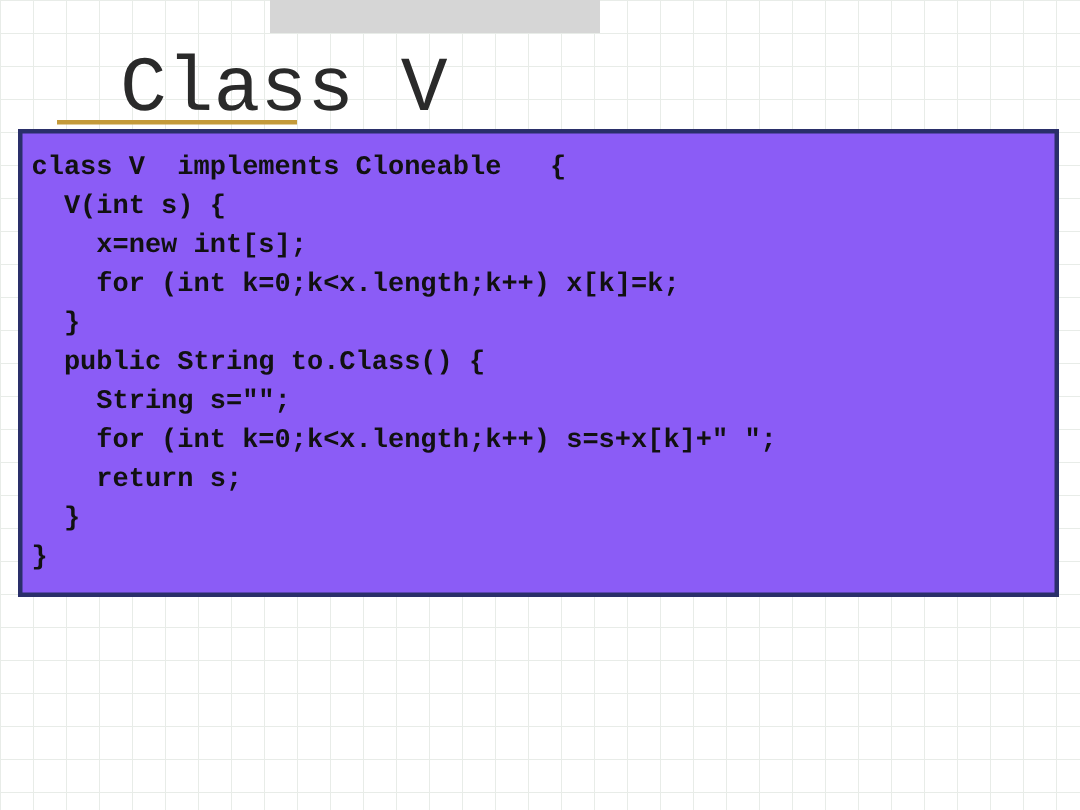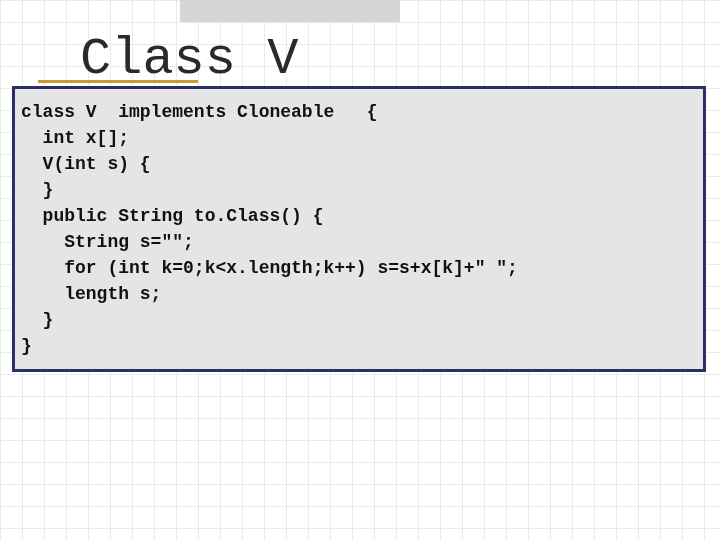--- a/index.html
+++ b/index.html
@@ -45,21 +45,21 @@
     height: 3px;
     background: #c49a3a;
     z-index: 2;
   }
   .codebox {
     position: absolute;
     top: 86px;
     left: 12px;
     right: 14px;
     border: 3px solid #2a2f6a;
-    background: #e5e5e5;
+    background: #8b5cf6;
     padding: 10px 6px 10px 6px;
     z-index: 3;
   }
   .code {
     font-family: "Courier New", Courier, monospace;
     font-weight: bold;
     font-size: 18px;
     line-height: 26px;
     white-space: pre;
     color: #111;
@@ -69,22 +69,23 @@
 <body>
 
 <div class="grid-bg"></div>
 <div class="topbar"></div>
 
 <div class="title">Class V</div>
 <div class="title-underline"></div>
 
 <div class="codebox">
   <div class="code">class V  implements Cloneable   {</div>
-  <div class="code">  int x[];</div>
   <div class="code">  V(int s) {</div>
+  <div class="code">    x=new int[s];</div>
+  <div class="code">    for (int k=0;k&lt;x.length;k++) x[k]=k;</div>
   <div class="code">  }</div>
   <div class="code">  public String to.Class() {</div>
   <div class="code">    String s="";</div>
   <div class="code">    for (int k=0;k&lt;x.length;k++) s=s+x[k]+" ";</div>
-  <div class="code">    length s;</div>
+  <div class="code">    return s;</div>
   <div class="code">  }</div>
   <div class="code">}</div>
 </div>
 
 </body></html>

